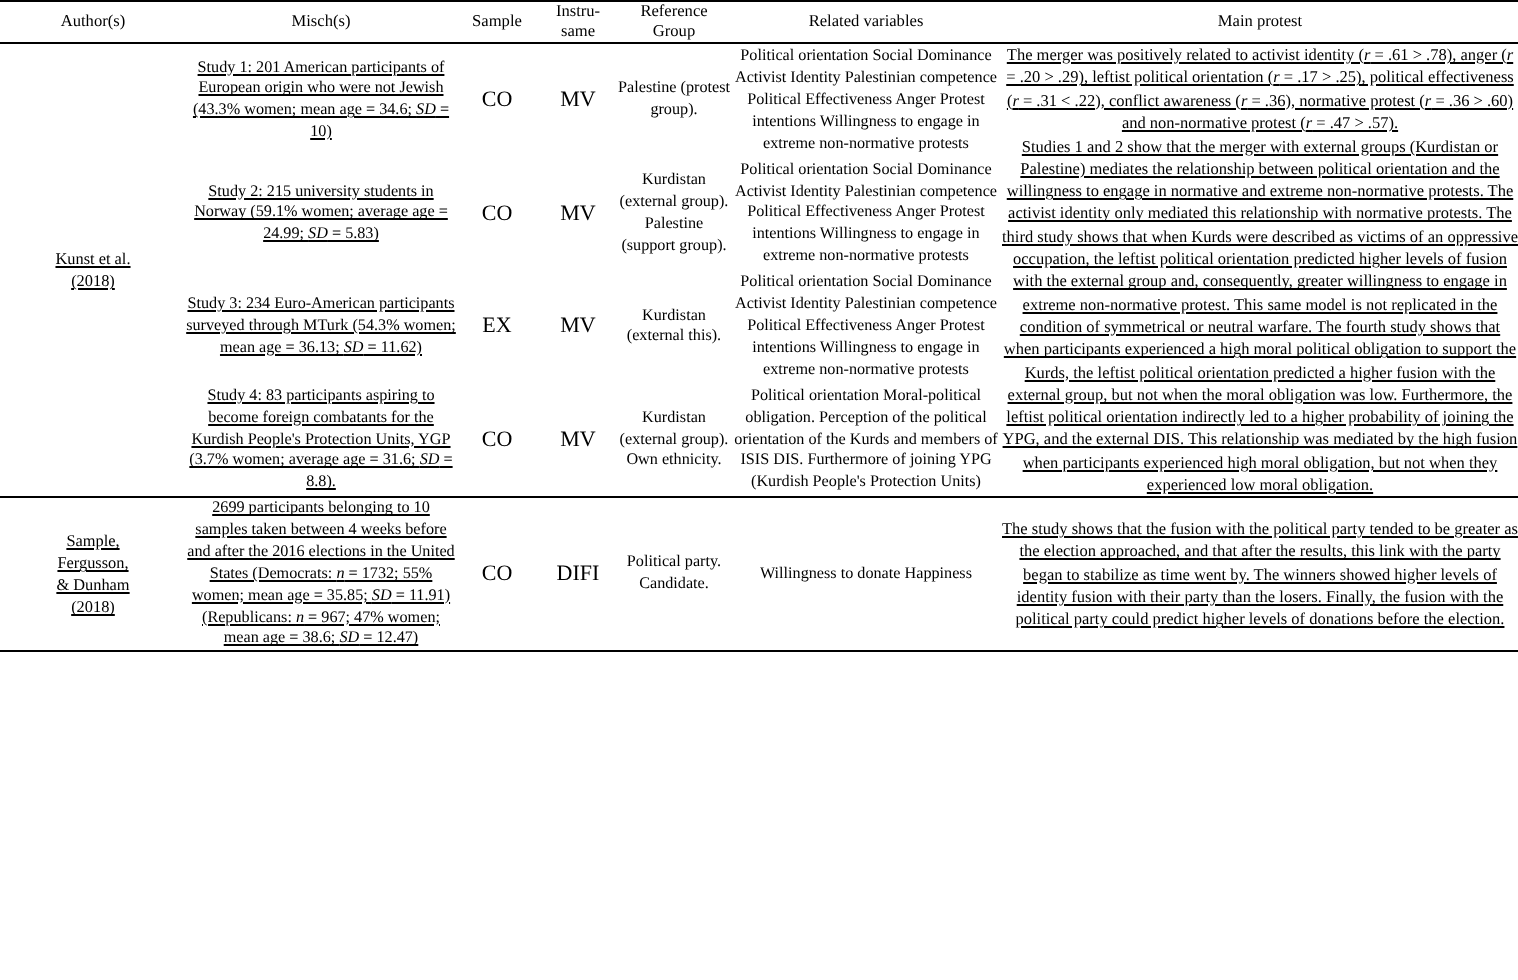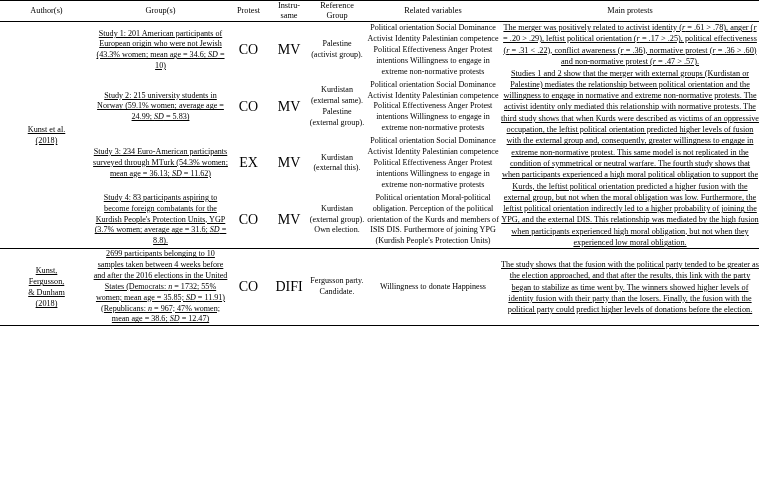--- a/index.html
+++ b/index.html
@@ -58,21 +58,21 @@
     text-decoration: underline;
   }
   .sample-cell {
     font-size: 8.1px;
     line-height: 1.34;
     padding: 3px 7px;
     text-align: center;
     text-decoration: underline;
   }
   .design-cell, .instr-cell {
-    font-size: 14px;
+    font-size: 11px;
   }
   .refgroup-cell {
     font-size: 8.1px;
     line-height: 1.34;
     padding: 2px 3px;
   }
   .relvars-cell {
     font-size: 8.1px;
     line-height: 1.345;
     padding: 1px 2px;
@@ -105,87 +105,87 @@
     <col class="col-sample">
     <col class="col-design">
     <col class="col-instr">
     <col class="col-refgroup">
     <col class="col-relvars">
     <col class="col-results">
   </colgroup>
   <thead>
     <tr class="top-rule-row">
       <th class="hdr">Author(s)</th>
-      <th class="hdr">Group(s)</th>
-      <th class="hdr">Protest</th>
+      <th class="hdr">Misch(s)</th>
+      <th class="hdr">Sample</th>
       <th class="hdr">
         <div>Instru-</div>
         <div>same</div>
       </th>
       <th class="hdr">
         <div>Reference</div>
         <div>Group</div>
       </th>
       <th class="hdr">Related variables</th>
-      <th class="hdr">Main protests</th>
+      <th class="hdr">Main protest</th>
     </tr>
   </thead>
   <tbody>
 
     <tr>
       <td class="author-cell" rowspan="4">
         <div>Kunst et al.</div>
         <div>(2018)</div>
       </td>
       <td class="sample-cell">Study 1: 201 American participants of European origin who were not Jewish (43.3% women; mean age = 34.6; <i>SD</i> = 10)</td>
       <td class="design-cell">CO</td>
       <td class="instr-cell">MV</td>
-      <td class="refgroup-cell">Palestine (activist group).</td>
+      <td class="refgroup-cell">Palestine (protest group).</td>
       <td class="relvars-cell">Political orientation  Social Dominance  Activist Identity  Palestinian competence  Political Effectiveness  Anger  Protest intentions  Willingness to engage in extreme non-normative protests</td>
       <td class="results-cell" rowspan="4">
         <p>The merger was positively related to activist identity (<i>r</i> = .61 &gt; .78), anger (<i>r</i> = .20 &gt; .29), leftist political orientation (<i>r</i> = .17 &gt; .25), political effectiveness (<i>r</i> = .31 &lt; .22), conflict awareness (<i>r</i> = .36), normative protest (<i>r</i> = .36 &gt; .60) and non-normative protest (<i>r</i> = .47 &gt; .57).</p>
         <p>Studies 1 and 2 show that the merger with external groups (Kurdistan or Palestine) mediates the relationship between political orientation and the willingness to engage in normative and extreme non-normative protests. The activist identity only mediated this relationship with normative protests. The third study shows that when Kurds were described as victims of an oppressive occupation, the leftist political orientation predicted higher levels of fusion with the external group and, consequently, greater willingness to engage in extreme non-normative protest. This same model is not replicated in the condition of symmetrical or neutral warfare. The fourth study shows that when participants experienced a high moral political obligation to support the Kurds, the leftist political orientation predicted a higher fusion with the external group, but not when the moral obligation was low. Furthermore, the leftist political orientation indirectly led to a higher probability of joining the YPG, and the external DIS. This relationship was mediated by the high fusion when participants experienced high moral obligation, but not when they experienced low moral obligation.</p>
       </td>
     </tr>
 
     <tr>
       <td class="sample-cell">Study 2: 215 university students in Norway (59.1% women; average age = 24.99; <i>SD</i> = 5.83)</td>
       <td class="design-cell">CO</td>
       <td class="instr-cell">MV</td>
-      <td class="refgroup-cell">Kurdistan (external same). Palestine (external group).</td>
+      <td class="refgroup-cell">Kurdistan (external group). Palestine (support group).</td>
       <td class="relvars-cell">Political orientation  Social Dominance  Activist Identity  Palestinian competence  Political Effectiveness  Anger  Protest intentions  Willingness to engage in extreme non-normative protests</td>
     </tr>
 
     <tr>
       <td class="sample-cell">Study 3: 234 Euro-American participants surveyed through MTurk (54.3% women; mean age = 36.13; <i>SD</i> = 11.62)</td>
       <td class="design-cell">EX</td>
       <td class="instr-cell">MV</td>
       <td class="refgroup-cell">Kurdistan (external this).</td>
       <td class="relvars-cell">Political orientation  Social Dominance  Activist Identity  Palestinian competence  Political Effectiveness  Anger  Protest intentions  Willingness to engage in extreme non-normative protests</td>
     </tr>
 
     <tr>
       <td class="sample-cell">Study 4: 83 participants aspiring to become foreign combatants for the Kurdish People's Protection Units, YGP (3.7% women; average age = 31.6; <i>SD</i> = 8.8).</td>
       <td class="design-cell">CO</td>
       <td class="instr-cell">MV</td>
-      <td class="refgroup-cell">Kurdistan (external group). Own election.</td>
+      <td class="refgroup-cell">Kurdistan (external group). Own ethnicity.</td>
       <td class="relvars-cell">Political orientation  Moral-political obligation. Perception of the political orientation of the Kurds and members of ISIS DIS. Furthermore of joining YPG (Kurdish People's Protection Units)</td>
     </tr>
 
     <tr class="group-sep bottom-rule-row">
       <td class="author-cell">
-        <div>Kunst,</div>
+        <div>Sample,</div>
         <div>Fergusson,</div>
         <div>&amp; Dunham</div>
         <div>(2018)</div>
       </td>
       <td class="sample-cell">2699 participants belonging to 10 samples taken between 4 weeks before and after the 2016 elections in the United States (Democrats: <i>n</i> = 1732; 55% women; mean age = 35.85; <i>SD</i> = 11.91) (Republicans: <i>n</i> = 967; 47% women; mean age = 38.6; <i>SD</i> = 12.47)</td>
       <td class="design-cell">CO</td>
       <td class="instr-cell">DIFI</td>
-      <td class="refgroup-cell">Fergusson party. Candidate.</td>
+      <td class="refgroup-cell">Political party. Candidate.</td>
       <td class="relvars-cell" style="vertical-align:middle">Willingness to donate  Happiness</td>
       <td class="results-cell">
         <p>The study shows that the fusion with the political party tended to be greater as the election approached, and that after the results, this link with the party began to stabilize as time went by. The winners showed higher levels of identity fusion with their party than the losers. Finally, the fusion with the political party could predict higher levels of donations before the election.</p>
       </td>
     </tr>
 
   </tbody>
 </table>
 </div>
 

